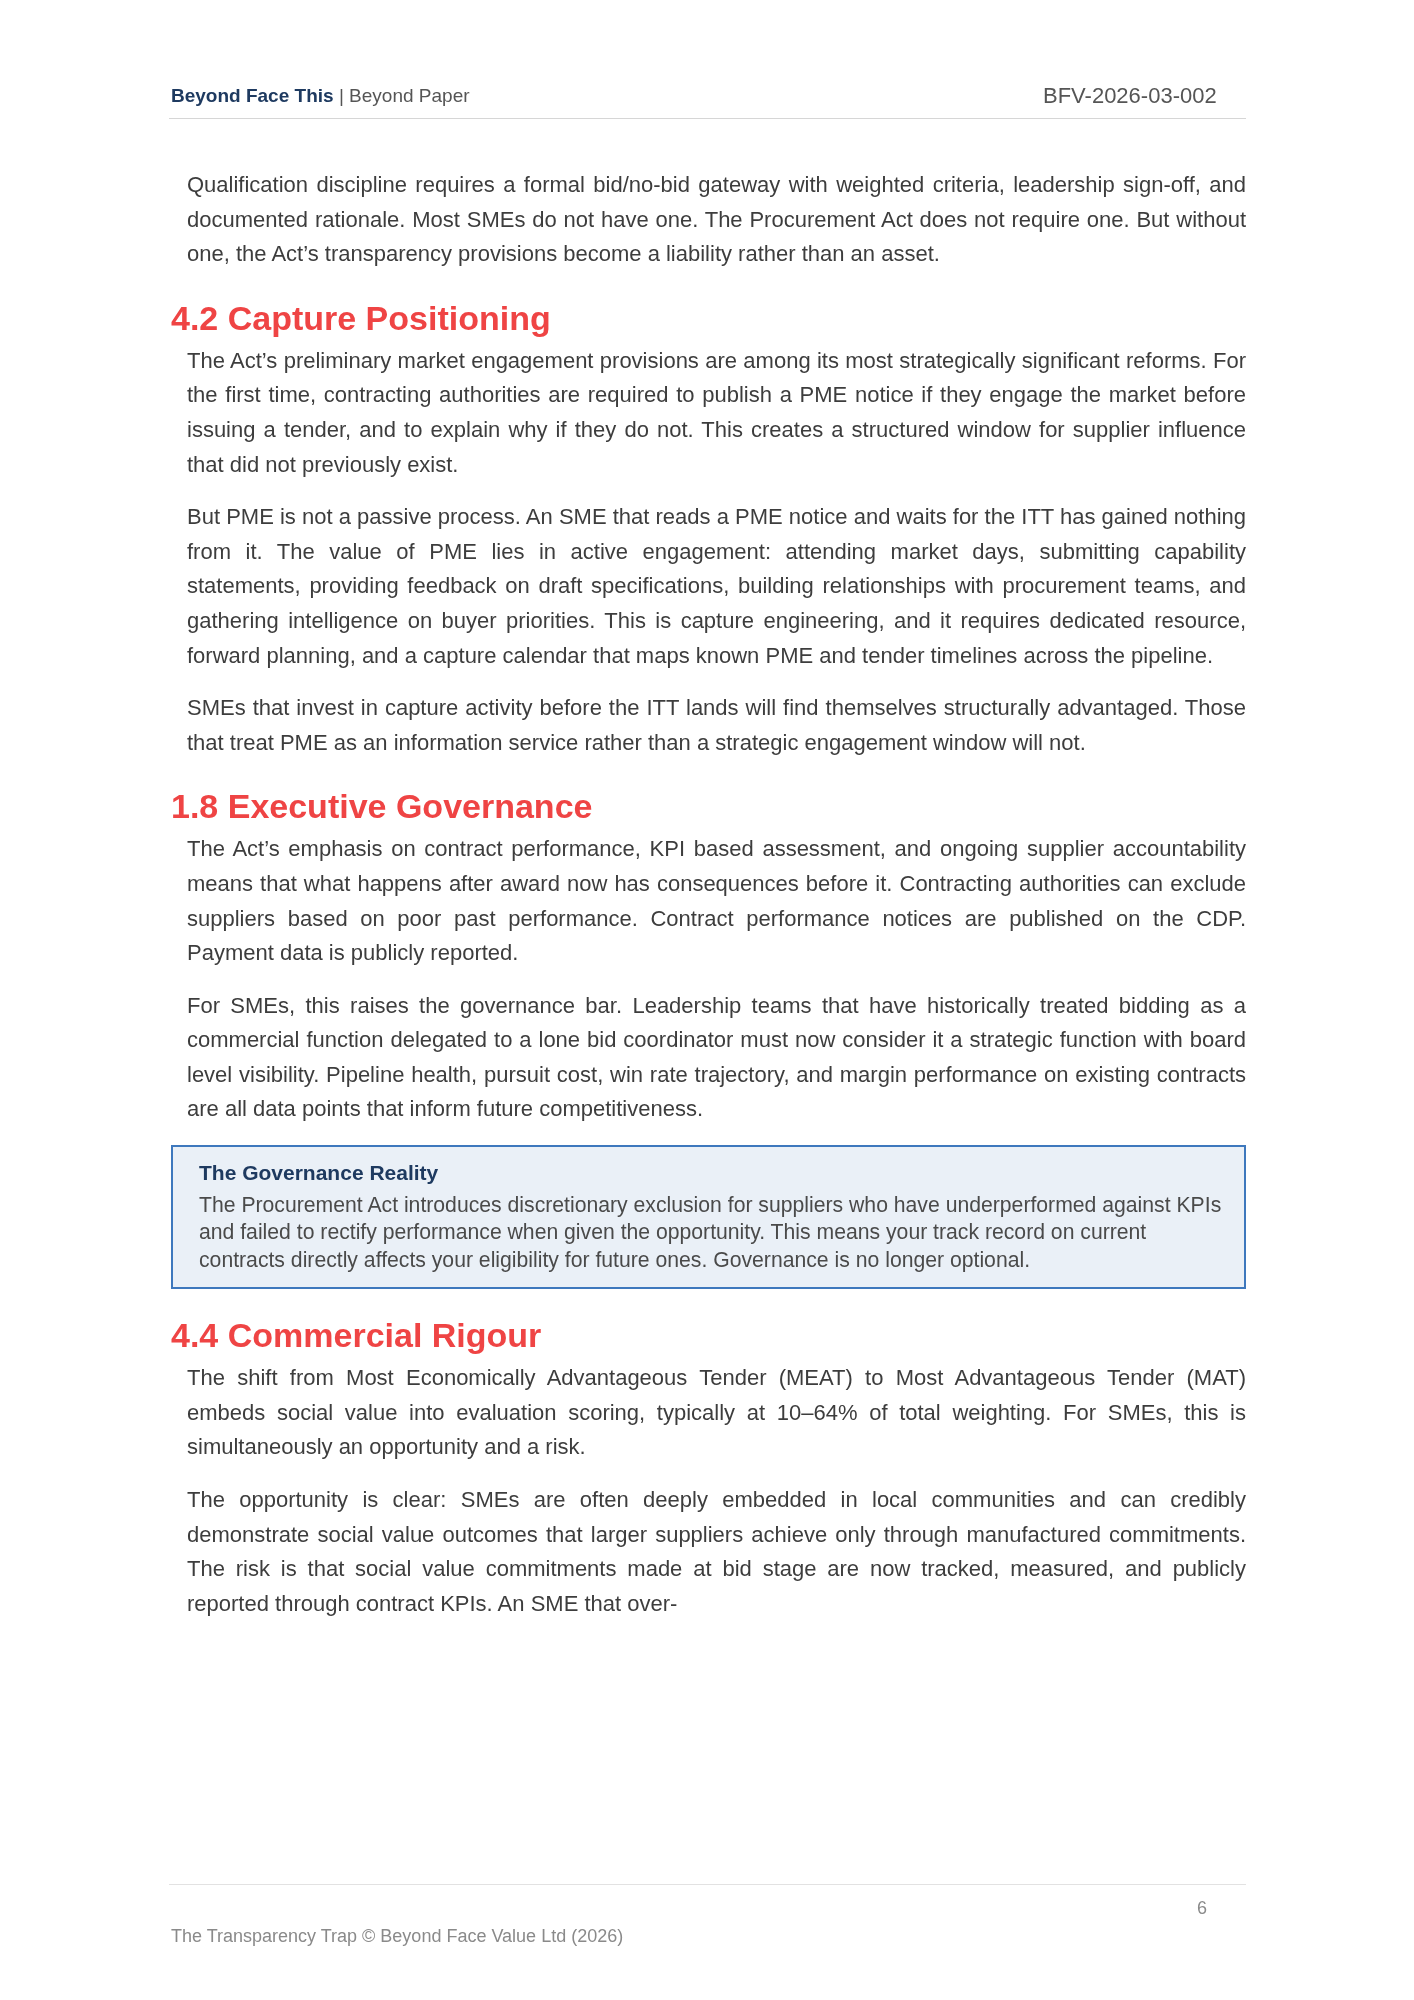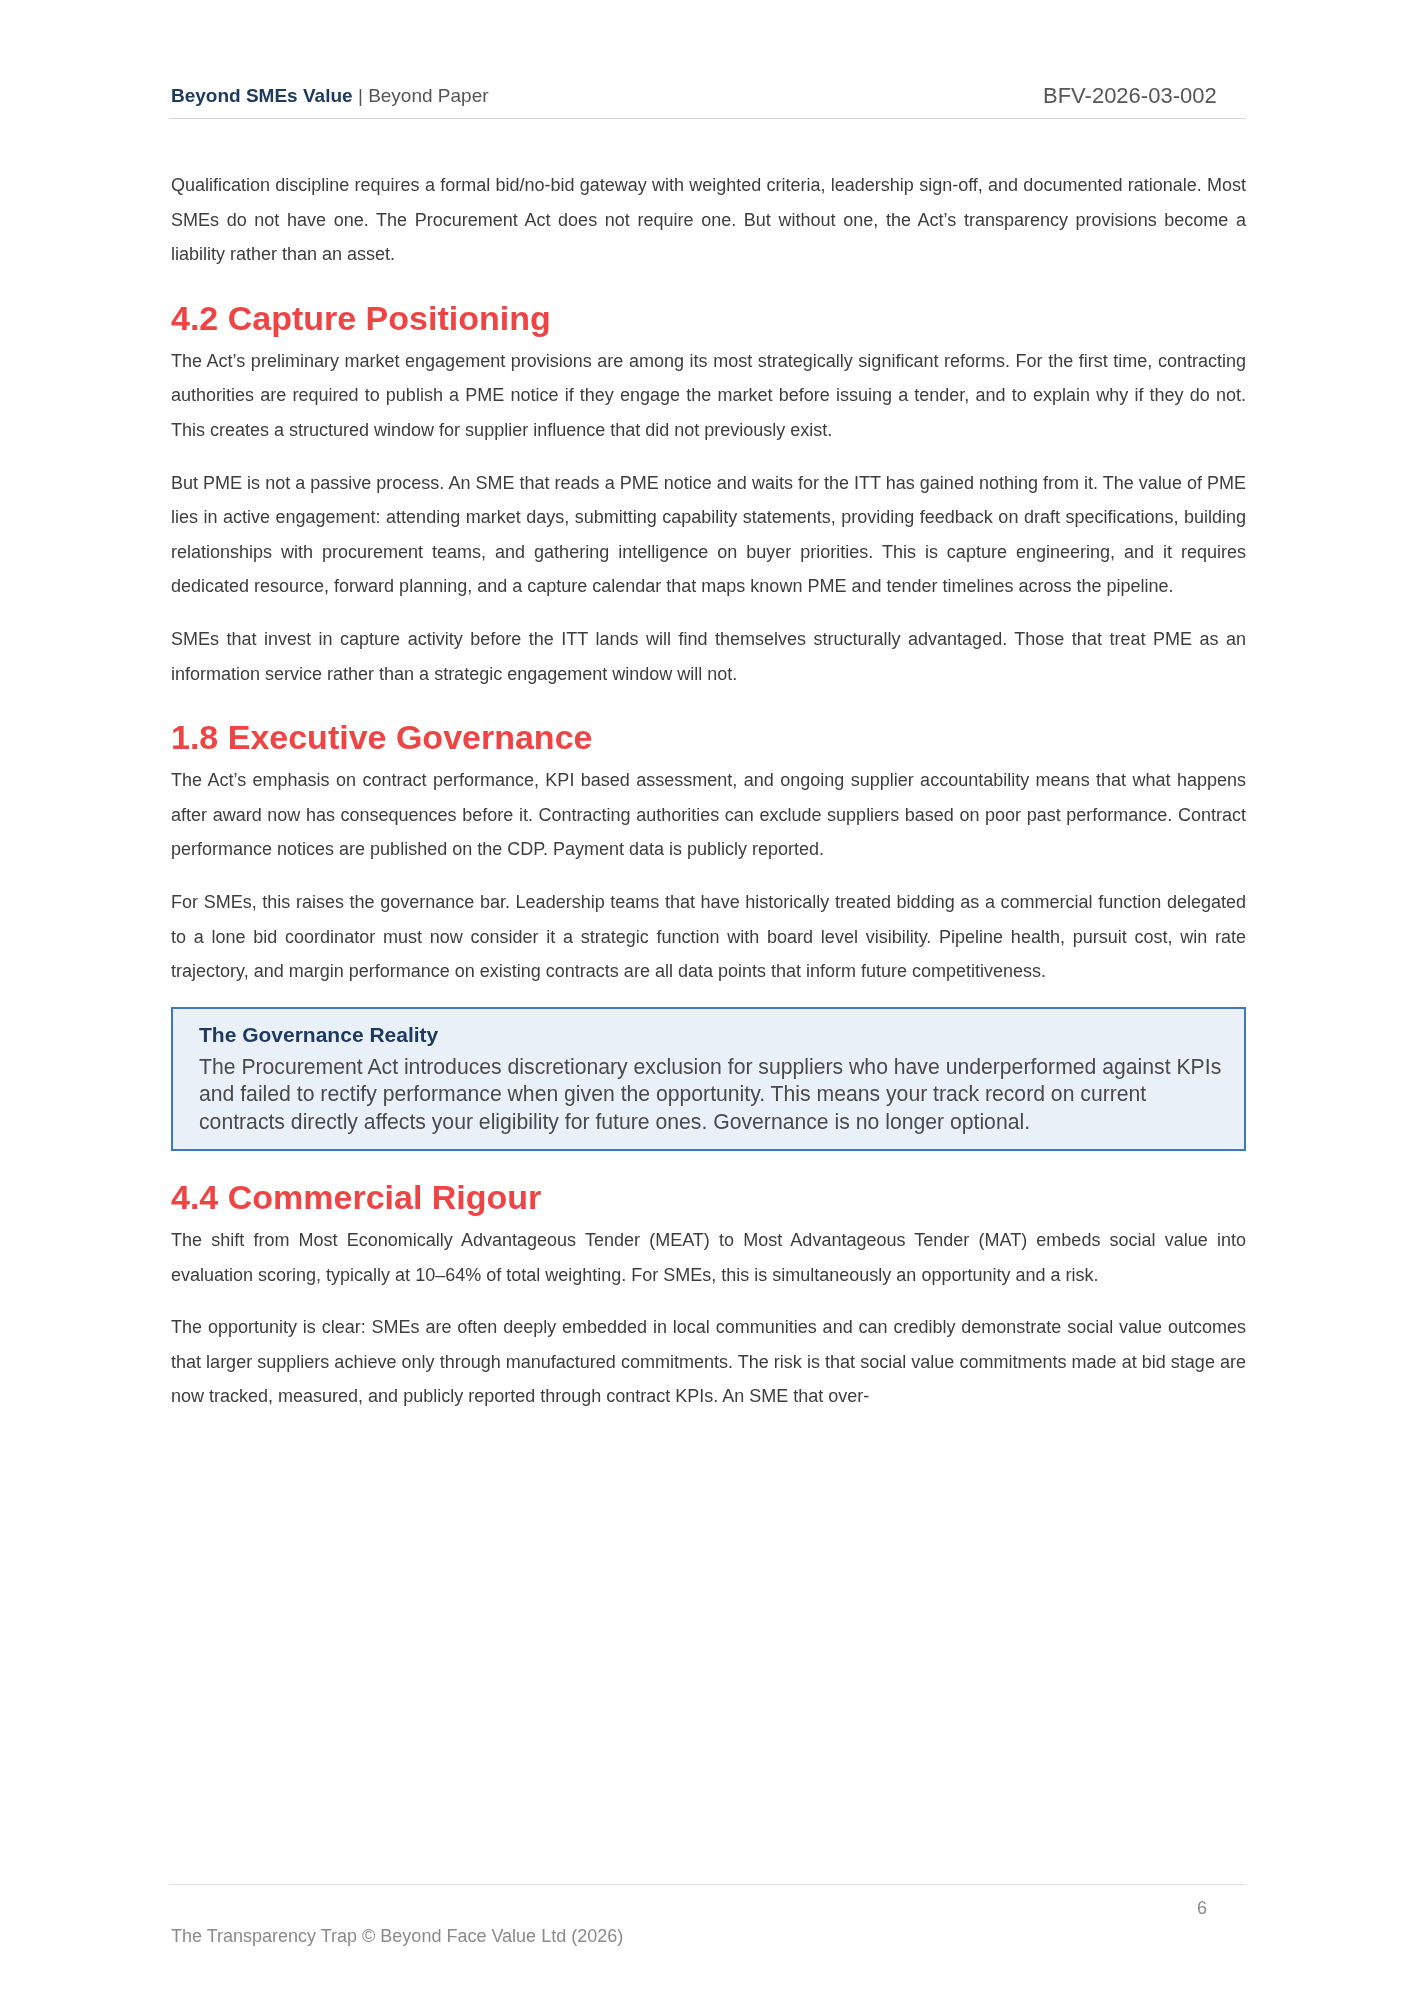--- a/index.html
+++ b/index.html
@@ -4,38 +4,38 @@
   <style>
     html, body { margin: 0; padding: 0; background: #ffffff; }
     body { width: 1414px; height: 2000px; position: relative; overflow: hidden; font-family: "Liberation Sans", sans-serif; }
     .page-header { position: absolute; left: 171px; top: 84px; width: 1075px; height: 34px; }
     .hdr-left { position: absolute; left: 0; top: 0; font-size: 19px; line-height: 24px; color: #555; }
     .hdr-brand { color: #1e3a60; font-weight: bold; }
     .hdr-right { position: absolute; left: 872px; top: 0; font-size: 22px; line-height: 24px; color: #555; }
     .hdr-rule { position: absolute; left: -2px; top: 34px; width: 1077px; height: 0; border-top: 1.5px solid #d6d6d6; }
 
     .content { position: absolute; left: 171px; top: 168px; width: 1075px; }
-    p.body { margin: 0 0 18px 0; font-size: 18px; line-height: 34.6px; color: #3d3d3d; text-align: justify; }
+    p.body { margin: 0 0 18px 16px; font-size: 22px; line-height: 34.6px; color: #3d3d3d; text-align: justify; }
     h2.section { margin: 26px 0 6px 0; font-size: 34px; line-height: 40px; color: #ef4444; font-weight: bold; }
 
     .callout { margin: 8px 0 22px 0; border: 2px solid #3e78bd; background: #eaf0f7; padding: 12px 22px 14px 26px; }
     .callout-title { font-size: 21px; line-height: 28px; font-weight: bold; color: #1e3a60; margin-bottom: 4px; }
     .callout-text { font-size: 21.2px; line-height: 27.4px; color: #4a4a4a; }
 
     .page-footer { position: absolute; left: 171px; top: 1884px; width: 1075px; }
     .ftr-rule { position: absolute; left: -2px; top: 0; width: 1077px; border-top: 1.5px solid #e2e2e2; }
     .ftr-left { position: absolute; left: 0; top: 12px; font-size: 18px; line-height: 24px; color: #8a8a8a; margin-top: 28px; }
     .ftr-right { position: absolute; left: 1026px; top: 12px; font-size: 18px; line-height: 24px; color: #8a8a8a; }
   </style>
 </head>
 <body>
 
 <div class="page-header">
   <div class="hdr-left">
-    <span class="hdr-brand">Beyond SMEs Value</span><span> | </span><span>Beyond Paper</span>
+    <span class="hdr-brand">Beyond Face This</span><span> | </span><span>Beyond Paper</span>
   </div>
   <div class="hdr-right">BFV-2026-03-002</div>
   <div class="hdr-rule"></div>
 </div>
 
 <div class="content">
   <p class="body">Qualification discipline requires a formal bid/no-bid gateway with weighted criteria, leadership sign-off, and documented rationale. Most SMEs do not have one. The Procurement Act does not require one. But without one, the Act’s transparency provisions become a liability rather than an asset.</p>
 
   <h2 class="section">4.2 Capture Positioning</h2>
   <p class="body">The Act’s preliminary market engagement provisions are among its most strategically significant reforms. For the first time, contracting authorities are required to publish a PME notice if they engage the market before issuing a tender, and to explain why if they do not. This creates a structured window for supplier influence that did not previously exist.</p>

